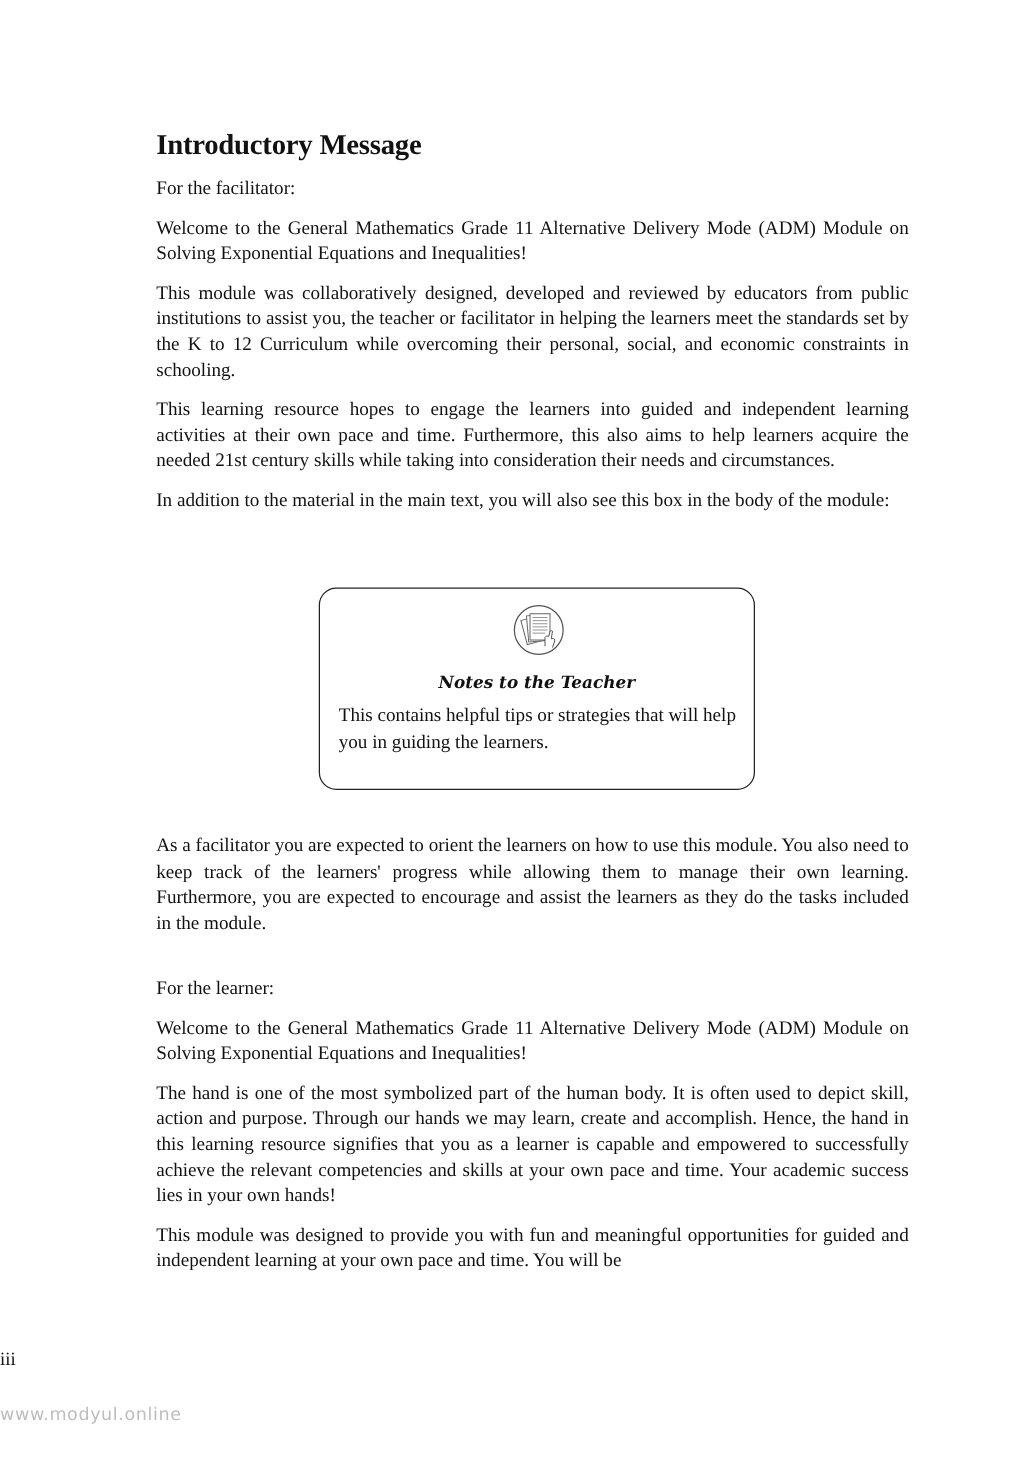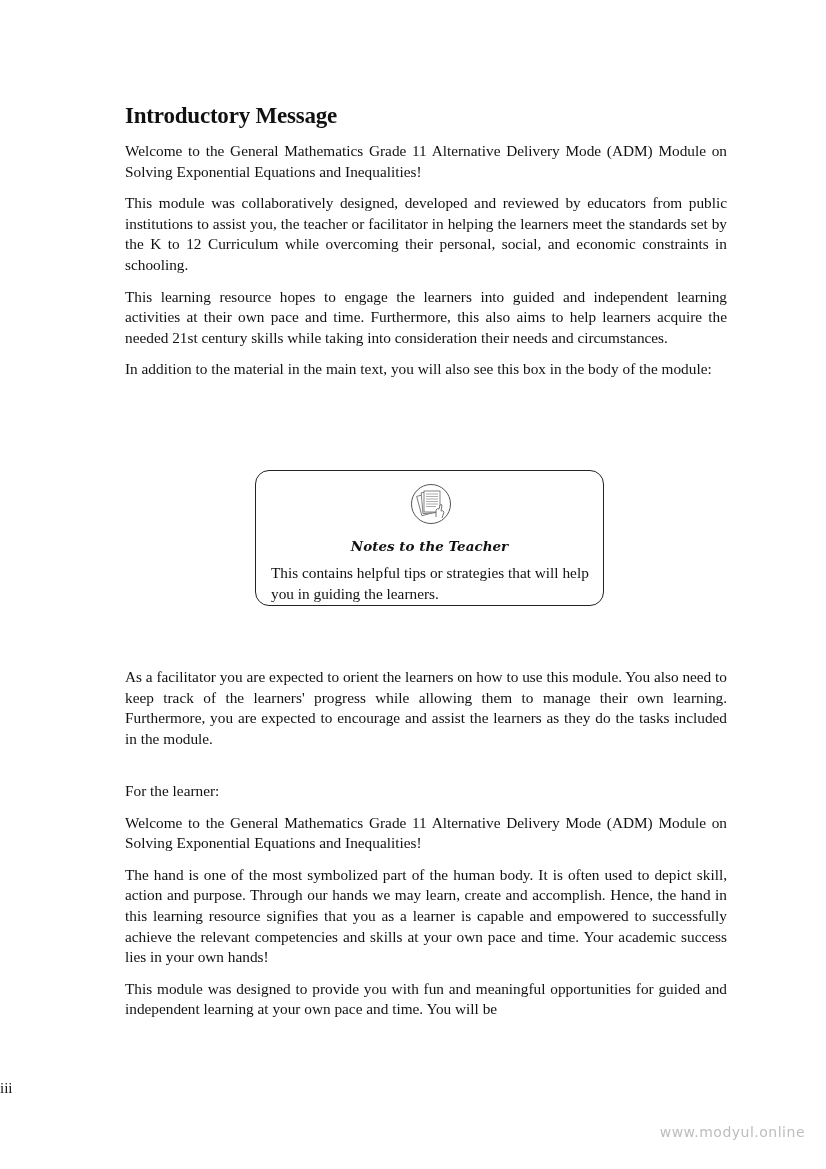--- a/index.html
+++ b/index.html
@@ -4,42 +4,43 @@
   <style>
     html, body { margin: 0; padding: 0; background: #ffffff; }
     body { width: 826px; height: 1169px; position: relative; overflow: hidden;
            font-family: "DejaVu Serif", "Liberation Serif", serif; color: #111; }
     .page { position: absolute; left: 125px; top: 100px; width: 602px; }
     h1 { font-family: Liberation Serif, serif; font-weight: bold; font-size: 23px;
          margin: 0 0 9px 0; letter-spacing: -0.2px; line-height: 32px; }
     p { margin: 0 0 11px 0; font-size: 14.1px; line-height: 20.6px; text-align: justify;
         font-family: "Liberation Serif", "DejaVu Serif", serif; font-size: 15.3px; }
     p.label { margin-bottom: 11px; }
-    .notes-box { position: absolute; left: 255px; top: 470px; width: 349px; height: 136px;
+    .notes-box { position: absolute; left: 255px; top: 470px; width: 349px; height: 162px;
                  border: 1.5px solid #222; border-radius: 14px; box-sizing: border-box; }
     .notes-icon { position: absolute; left: 154px; top: 12px; width: 42px; height: 42px; }
     .notes-title { position: absolute; top: 67px; left: 0; width: 100%; text-align: center;
                    font-family: "DejaVu Serif", serif; font-weight: bold; font-style: italic;
                    font-size: 13.5px; }
     .notes-text { position: absolute; left: 15px; top: 92px; width: 325px;
                   font-family: "Liberation Serif", "DejaVu Serif", serif; font-size: 15.3px;
                   line-height: 20.6px; }
     .after { position: absolute; left: 125px; top: 655px; width: 602px; margin-top: 12px; }
     .learner { position: absolute; left: 125px; top: 781px; width: 602px; }
     .page-num { position: absolute; top: 1080px; left: 0; width: 826px; 
                 font-family: "Liberation Serif", serif; font-size: 15px; }
-    .watermark { position: absolute; top: 1124px; left: 0; width: 805px; text-align: right;
+    .watermark { position: absolute; top: 1124px; left: 0; width: 805px; text-align: left;
                  font-family: "DejaVu Sans", sans-serif; font-size: 14px; color: #bdbdbd;
                  letter-spacing: 0.5px; }
   </style>
 </head>
 <body>
 
 <div class="page">
   <h1>Introductory Message</h1>
+  <p class="label">For the facilitator:</p>
   <p>Welcome to the General Mathematics Grade 11 Alternative Delivery Mode (ADM) Module on Solving Exponential Equations and Inequalities!</p>
   <p>This module was collaboratively designed, developed and reviewed by educators from public institutions to assist you, the teacher or facilitator in helping the learners meet the standards set by the K to 12 Curriculum while overcoming their personal, social, and economic constraints in schooling.</p>
   <p>This learning resource hopes to engage the learners into guided and independent learning activities at their own pace and time. Furthermore, this also aims to help learners acquire the needed 21st century skills while taking into consideration their needs and circumstances.</p>
   <p>In addition to the material in the main text, you will also see this box in the body of the module:</p>
 </div>
 
 <div class="notes-box">
   <svg class="notes-icon" viewBox="0 0 42 42">
     <circle cx="21" cy="21" r="19.5" fill="none" stroke="#555" stroke-width="1"></circle>
     <g stroke="#666" stroke-width="0.8" fill="#fff">

